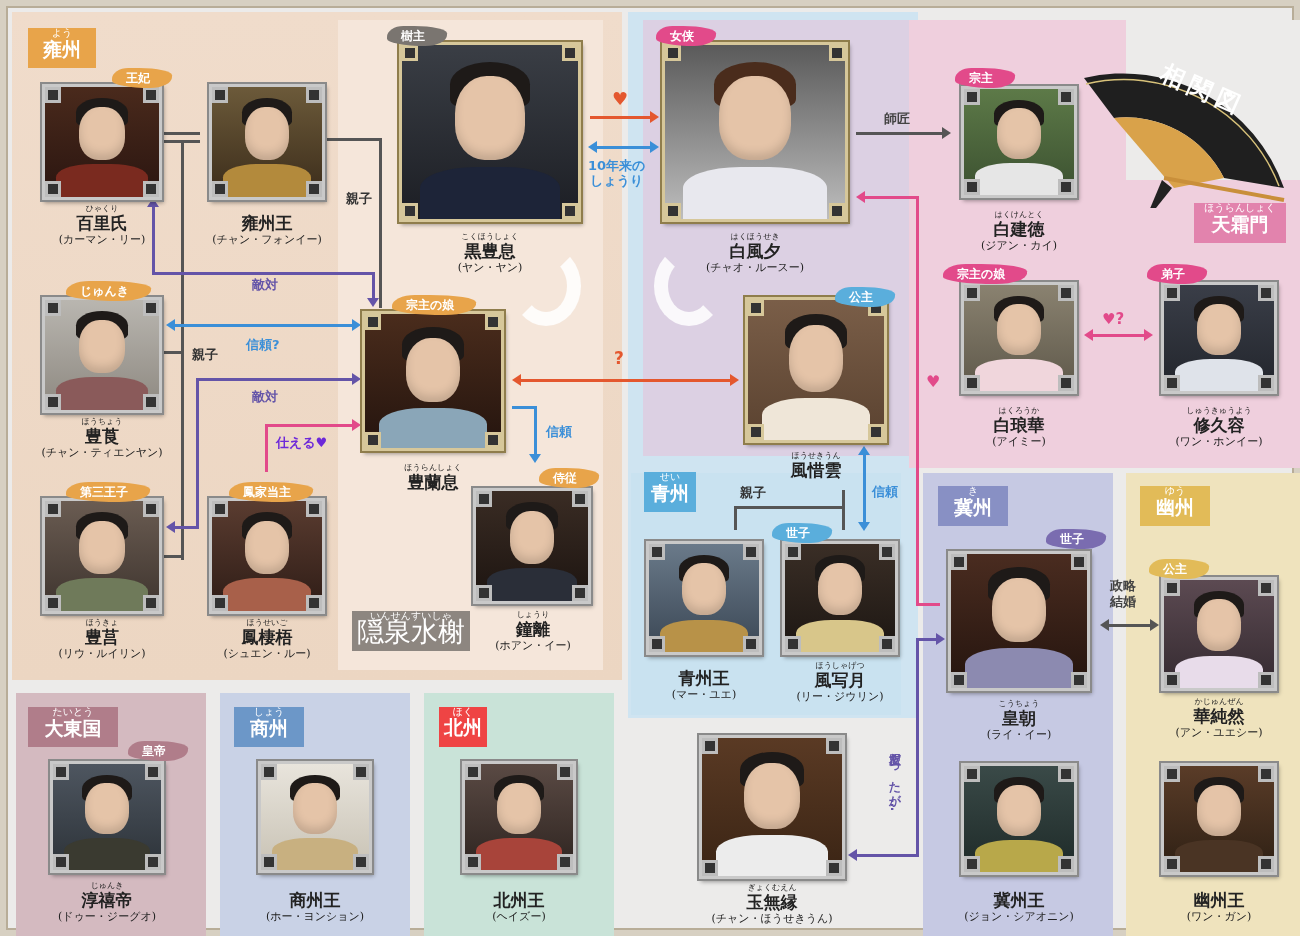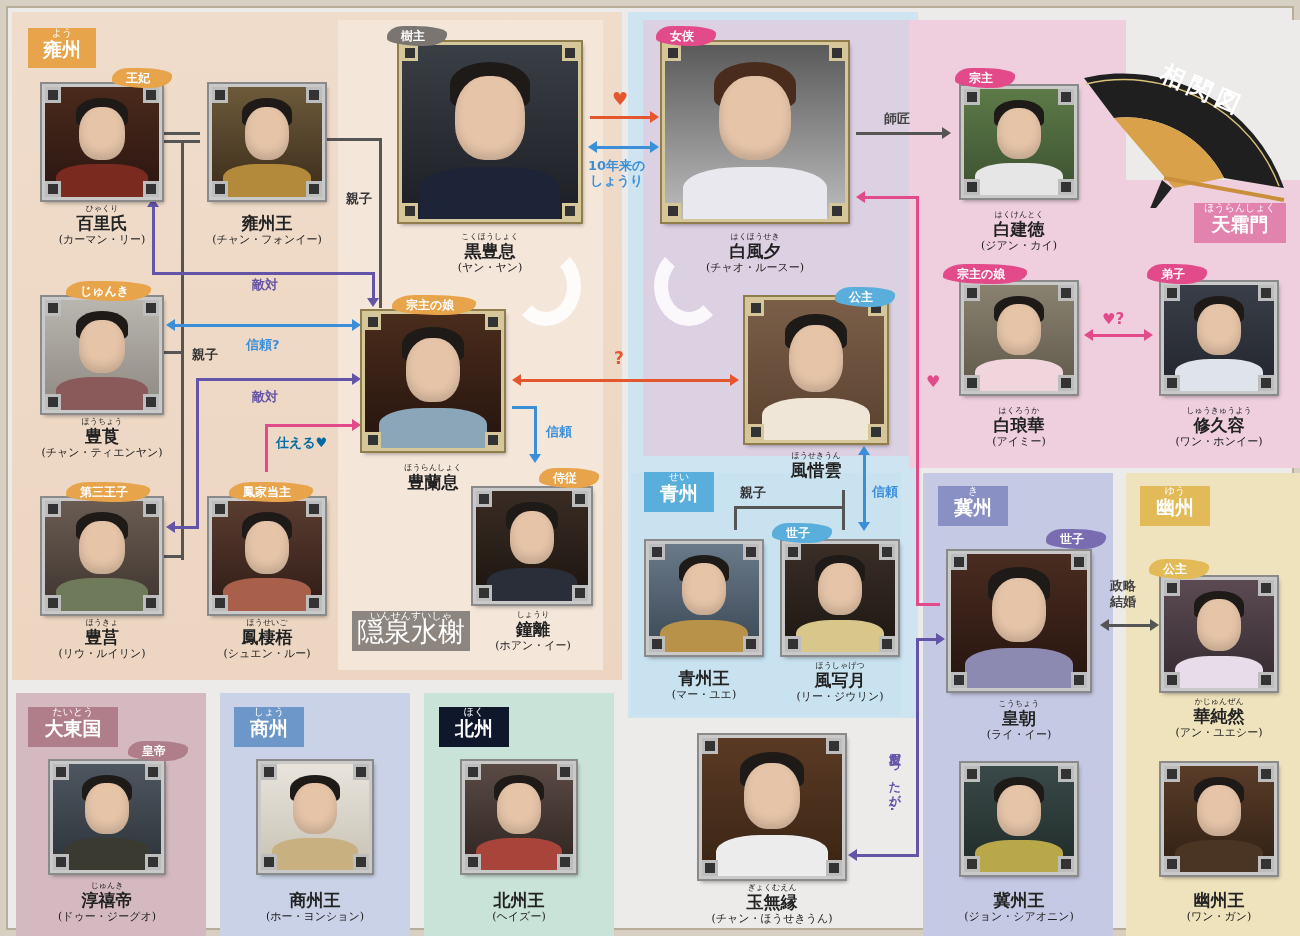--- a/index.html
+++ b/index.html
@@ -52,41 +52,41 @@
     <span class="name">雍州</span>
   </div>
   <div class="faction-label" style="left:346px;top:605px;width:118px;height:40px;background:#8d8680;">
     <span class="ruby">いんせんすいしゃ</span>
     <span class="name" style="font-weight:normal;font-size:27px;">隠泉水榭</span>
   </div>
   <div class="faction-label" style="left:1188px;top:197px;width:92px;height:40px;background:#e283ad;">
     <span class="ruby">ほうらんしょく</span>
     <span class="name">天霜門</span>
   </div>
-  <div class="faction-label" style="left:638px;top:466px;width:70px;height:40px;background:#5aaedc;">
+  <div class="faction-label" style="left:638px;top:466px;width:52px;height:40px;background:#5aaedc;">
     <span class="ruby">せい</span>
     <span class="name">青州</span>
   </div>
   <div class="faction-label" style="left:932px;top:480px;width:70px;height:40px;background:#8890c4;">
     <span class="ruby">き</span>
     <span class="name">冀州</span>
   </div>
   <div class="faction-label" style="left:1134px;top:480px;width:70px;height:40px;background:#e2bb58;">
     <span class="ruby">ゆう</span>
     <span class="name">幽州</span>
   </div>
   <div class="faction-label" style="left:22px;top:701px;width:90px;height:40px;background:#b07d8a;">
     <span class="ruby">たいとう</span>
     <span class="name">大東国</span>
   </div>
   <div class="faction-label" style="left:228px;top:701px;width:70px;height:40px;background:#6c97c8;">
     <span class="ruby">しょう</span>
     <span class="name">商州</span>
   </div>
-  <div class="faction-label" style="left:433px;top:701px;width:70px;height:40px;background:#0f172a;">
+  <div class="faction-label" style="left:433px;top:701px;width:48px;height:40px;background:#ef4444;font-family:Liberation Serif, serif;">
     <span class="ruby">ほく</span>
     <span class="name">北州</span>
   </div>
 
   <div style="position:absolute;left:1068px;top:22px;width:220px;height:180px;">
     <svg width="220" height="180" viewBox="0 0 220 180">
       <path d="M 10 50 A 170 170 0 0 1 210 160 L 150 150 A 110 110 0 0 0 40 90 Z" fill="#1f1f1f"></path>
       <path d="M 40 90 A 110 110 0 0 1 150 150 L 100 160 Z" fill="#d9a24a"></path>
       <path d="M 12 56 A 166 166 0 0 1 205 158" stroke="#d8c27a" stroke-width="1.5" fill="none"></path>
       <line x1="90" y1="150" x2="210" y2="172" stroke="#c98f3a" stroke-width="4"></line>
@@ -121,21 +121,21 @@
   <div class="line" style="left:190px;top:372px;width:158px;height:3px;background:#6454a8;"></div>
   <div class="line" style="left:190px;top:372px;width:3px;height:150px;background:#6454a8;"></div>
   <div class="line" style="left:168px;top:520px;width:25px;height:3px;background:#6454a8;"></div>
   <div class="arrowhead" style="left:160px;top:515px;border-top:6px solid transparent;border-bottom:6px solid transparent;border-right:9px solid #6454a8;"></div>
   <div class="arrowhead" style="left:346px;top:367px;border-top:6px solid transparent;border-bottom:6px solid transparent;border-left:9px solid #6454a8;"></div>
   <div class="rel" style="left:246px;top:382px;color:#6454a8;">敵対</div>
 
   <div class="line" style="left:259px;top:418px;width:3px;height:48px;background:#e24a8a;"></div>
   <div class="line" style="left:259px;top:418px;width:89px;height:3px;background:#e24a8a;"></div>
   <div class="arrowhead" style="left:346px;top:413px;border-top:6px solid transparent;border-bottom:6px solid transparent;border-left:9px solid #e24a8a;"></div>
-  <div class="rel" style="left:270px;top:428px;color:#0369a1;">仕える♥</div>
+  <div class="rel" style="left:270px;top:428px;color:#6d28d9;">仕える♥</div>
 
   <div class="line" style="left:506px;top:400px;width:24px;height:3px;background:#3b8fd8;"></div>
   <div class="line" style="left:528px;top:400px;width:3px;height:50px;background:#3b8fd8;"></div>
   <div class="arrowhead" style="left:523px;top:448px;border-left:6px solid transparent;border-right:6px solid transparent;border-top:9px solid #3b8fd8;"></div>
   <div class="rel" style="left:540px;top:417px;color:#3b8fd8;">信頼</div>
 
   <div class="rel" style="left:606px;top:82px;color:#e4572e;font-size:18px;">♥</div>
   <div class="line" style="left:584px;top:110px;width:62px;height:3px;background:#e4572e;"></div>
   <div class="arrowhead" style="left:644px;top:105px;border-top:6px solid transparent;border-bottom:6px solid transparent;border-left:9px solid #e4572e;"></div>
 

